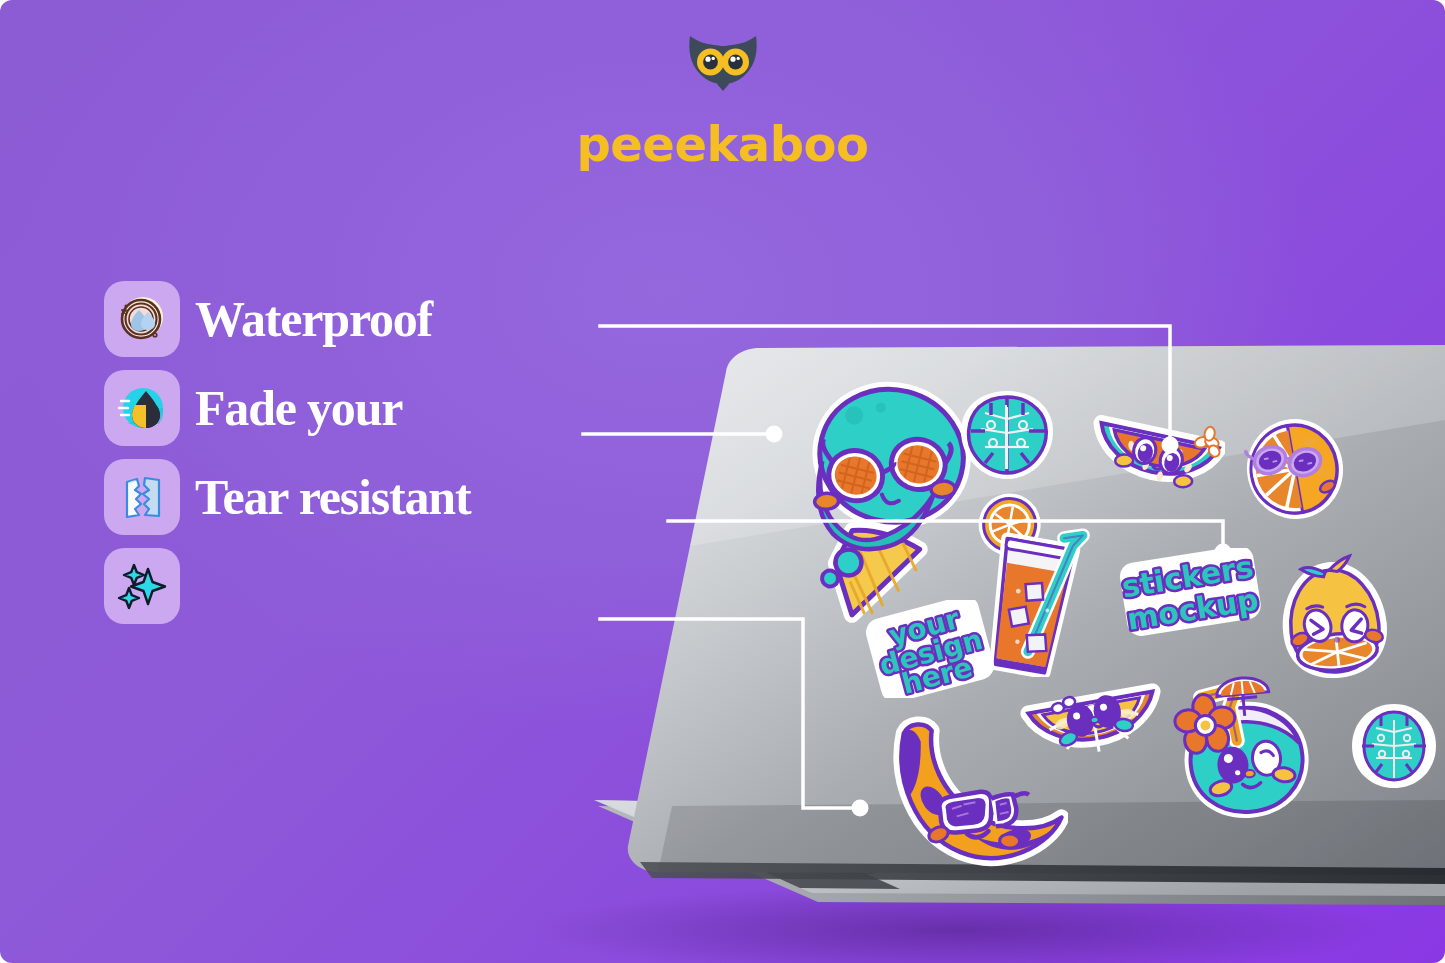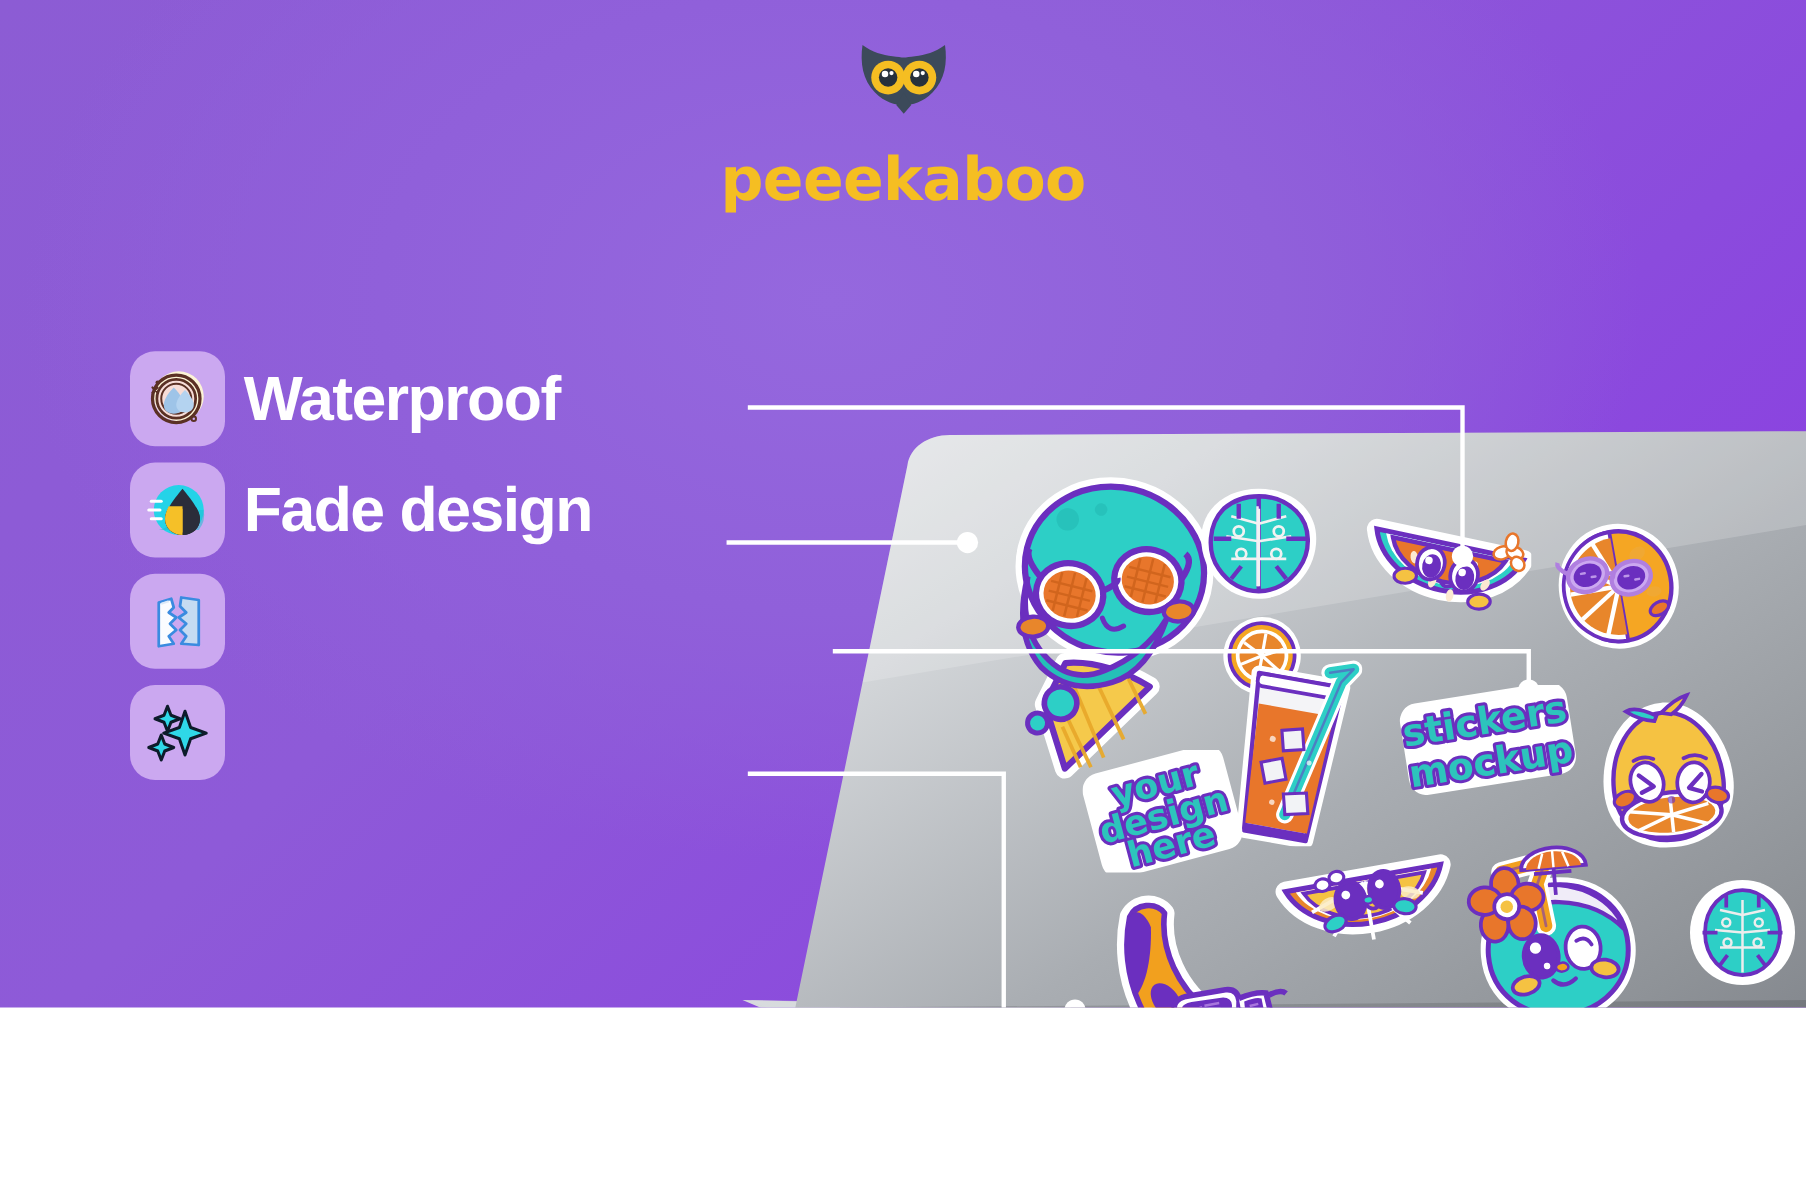--- a/index.html
+++ b/index.html
@@ -5,25 +5,26 @@
 <style>
   * { margin:0; padding:0; box-sizing:border-box; }
   html, body {
     width:1445px; height:963px;
     overflow:hidden;
     font-family:"Liberation Sans", sans-serif;
   }
 
   #stage {
     position:relative;
-    width:1445px; height:806px;
+    width:1445px; height:963px;
     background:
       radial-gradient(ellipse 900px 620px at 46% 30%, #9568DE 0%, #9060DA 40%, rgba(144,96,218,0) 72%),
       linear-gradient(135deg, #8C5CD4 0%, #8E5AD8 38%, #8B4BDD 68%, #8A38E4 100%);
     overflow:hidden;
+    border-radius:12px;
   }
 
   
   #logo {
     position:absolute; left:0; top:34px; width:1445px;
     display:flex; flex-direction:column; align-items:center;
     pointer-events:none;
   }
   #owl { width:78px; height:62px; display:block; }
   #brand {
@@ -44,21 +45,21 @@
     width:76px; height:76px; border-radius:20px;
     background:#CBA8F0;
     display:flex; align-items:center; justify-content:center;
     flex:0 0 auto;
   }
   .fchip svg { width:54px; height:54px; display:block; }
   .flabel {
     color:#fff; font-size:50px; font-weight:700;
     letter-spacing:-1.2px; line-height:1;
     white-space:nowrap;
-    font-family:Liberation Sans, sans-serif;
+    font-family:Liberation Serif, serif;
   }
 
   
   #connectors { position:absolute; inset:0; z-index:45; pointer-events:none; }
 
   
   #laptop { position:absolute; inset:0; z-index:20; }
 
   
   #stickers { position:absolute; inset:0; z-index:30; }
@@ -600,31 +601,32 @@
           <path d="M31 24 L31 47 C23 47 17 41.5 17 34 C17 31 18 27.8 20 24 Z" fill="#F5C028"></path>
           <path d="M17 34 A14 13 0 0 0 45 34 Z" fill="#F5C028" opacity="0"></path>
           <path d="M31 26 C24 26 19.5 30 19 34.5 C18.6 40 24 45 31 45 Z" fill="#F5C028"></path>
           <g stroke="#FFFFFF" stroke-width="2.4" stroke-linecap="round">
             <path d="M6 20 L14 20"></path>
               <path d="M4 27 L13 27"></path>
               <path d="M6 34 L14 34"></path>
           </g>
         </svg>
       </div>
-      <div class="flabel">Fade design</div>
+      <div class="flabel">Fade your</div>
     </div>
 
     <div class="feature">
       <div class="fchip">
         <svg viewBox="0 0 54 54">
           <path d="M12 12 L22 9 L24 16 L20 20 L26 24 L21 29 L26 34 L20 39 L24 45 L12 47 Z" fill="#FAFCFF" stroke="#3A8BE0" stroke-width="2.2" stroke-linejoin="round"></path>
           <path d="M30 8 L44 10 L44 46 L30 45 L34 39 L29 34 L34 29 L28 24 L34 20 L29 15 Z" fill="#C5DBF2" stroke="#3A8BE0" stroke-width="2.2" stroke-linejoin="round"></path>
           <path d="M14 13 L20 11" stroke="#DCE9F7" stroke-width="1.6"></path>
         </svg>
       </div>
+      <div class="flabel">Tear resistant</div>
     </div>
 
     <div class="feature">
       <div class="fchip">
         <svg viewBox="0 0 54 54">
           <path d="M33 10 L37.5 23 L50 27.5 L37.5 32 L33 45 L28.5 32 L16 27.5 L28.5 23 Z" fill="#2FD8E8" stroke="#0D1B2A" stroke-width="2.4" stroke-linejoin="round"></path>
           <path d="M19 6 L21.8 13.2 L29 16 L21.8 18.8 L19 26 L16.2 18.8 L9 16 L16.2 13.2 Z" fill="#2FD8E8" stroke="#0D1B2A" stroke-width="2.4" stroke-linejoin="round"></path>
           <path d="M14 29 L16.8 36.2 L24 39 L16.8 41.8 L14 49 L11.2 41.8 L4 39 L11.2 36.2 Z" fill="#2FD8E8" stroke="#0D1B2A" stroke-width="2.4" stroke-linejoin="round"></path>
         </svg>
       </div>

